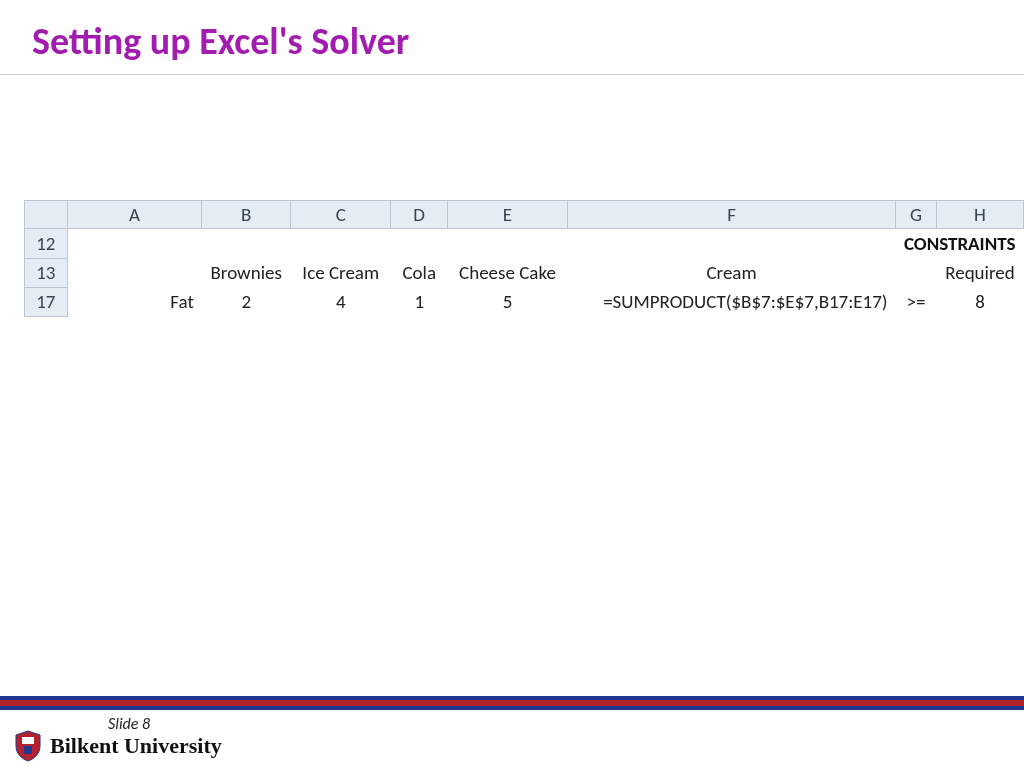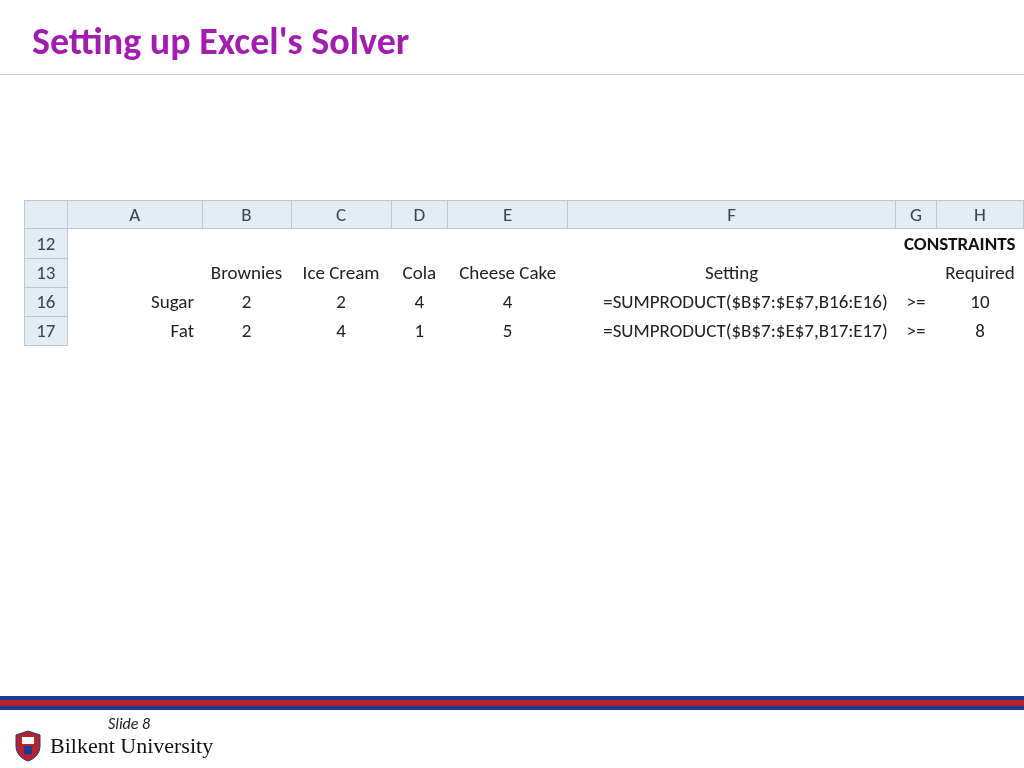--- a/index.html
+++ b/index.html
@@ -115,21 +115,21 @@
   .uni {
     position: absolute;
     bottom: 6px;
     left: 14px;
     display: flex;
     align-items: center;
     gap: 8px;
   }
   .uni-name {
     font-family: Georgia, "Times New Roman", serif;
-    font-weight: 400;
+    font-weight: 700;
     font-size: 22px;
     color: #111;
   }
   .crest {
     width: 28px;
     height: 32px;
     display: inline-block;
   }
 </style>
 </head>
@@ -156,34 +156,23 @@
       <td class="rowhdr">12</td>
       <td class="cell left constraints-label" colspan="8">CONSTRAINTS</td>
     </tr>
     <tr>
       <td class="rowhdr">13</td>
       <td class="cell left"></td>
       <td class="cell">Brownies</td>
       <td class="cell">Ice Cream</td>
       <td class="cell">Cola</td>
       <td class="cell">Cheese Cake</td>
-      <td class="cell">Setting</td>
+      <td class="cell">Cream</td>
       <td class="cell"></td>
       <td class="cell">Required</td>
-    </tr>
-    <tr>
-      <td class="rowhdr">16</td>
-      <td class="cell left">Sugar</td>
-      <td class="cell">2</td>
-      <td class="cell">2</td>
-      <td class="cell">4</td>
-      <td class="cell">4</td>
-      <td class="cell left">=SUMPRODUCT($B$7:$E$7,B16:E16)</td>
-      <td class="cell">&gt;=</td>
-      <td class="cell">10</td>
     </tr>
     <tr>
       <td class="rowhdr">17</td>
       <td class="cell left">Fat</td>
       <td class="cell">2</td>
       <td class="cell">4</td>
       <td class="cell">1</td>
       <td class="cell">5</td>
       <td class="cell left">=SUMPRODUCT($B$7:$E$7,B17:E17)</td>
       <td class="cell">&gt;=</td>

